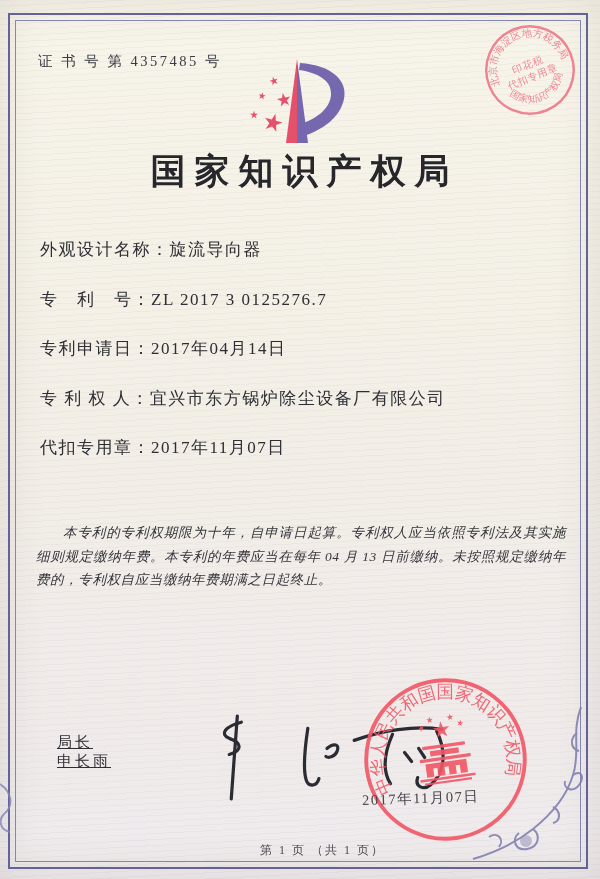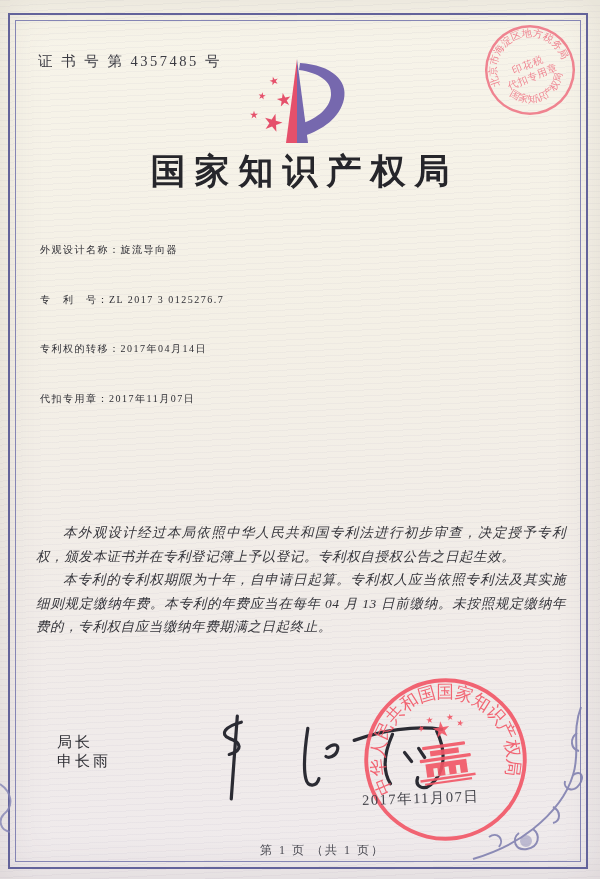--- a/index.html
+++ b/index.html
@@ -10,24 +10,24 @@
       repeating-linear-gradient(177deg, rgba(125,115,155,0.055) 0 1px, transparent 1px 6px),
       linear-gradient(180deg,#f7f4e9 0%,#f4f0e6 38%,#f1ece8 68%,#efeaec 100%);
     box-shadow:inset 0 0 45px rgba(90,80,70,0.13);
   }
   .frame-outer{position:absolute;top:13px;left:8px;right:12px;bottom:10px;border:2.5px solid #63639a;pointer-events:none;}
   .frame-inner{position:absolute;top:20px;left:15px;right:19px;bottom:17px;border:1px solid #8585b4;pointer-events:none;}
   .cert-no{position:absolute;left:38px;top:52px;font-size:14.5px;letter-spacing:2.5px;color:#3a3a42;}
   .logo{position:absolute;left:240px;top:54px;width:118px;height:94px;}
   .title{position:absolute;left:0;right:0;top:148px;text-align:center;font-size:35px;font-weight:600;letter-spacing:9px;text-indent:9px;color:#26262b;}
   .fields{position:absolute;left:40px;right:36px;top:240px;}
-  .field-row{height:49.6px;font-size:10px;letter-spacing:1.5px;color:#2e2e34;line-height:20px;}
+  .field-row{height:49.6px;font-size:17px;letter-spacing:1.5px;color:#2e2e34;line-height:20px;}
   .paras{position:absolute;left:36px;right:34px;top:521px;}
   .paras p{margin:0;text-indent:2em;font-size:13.5px;line-height:23.5px;letter-spacing:0.6px;color:#35353b;text-align:justify;font-style:italic;}
-  .signoff{position:absolute;left:57px;top:733px;font-size:15px;letter-spacing:3px;color:#2e2e34;}
+  .signoff{position:absolute;left:57px;top:733px;font-size:15px;letter-spacing:3px;color:#2e2e34;text-decoration:underline;}
   .signoff .name{}
   .signature{position:absolute;left:195px;top:710px;width:272px;height:96px;}
   .seal{position:absolute;left:358px;top:672px;width:175px;height:175px;opacity:0.9;transform:rotate(-8deg);}
   .seal-date{position:absolute;left:362px;top:789px;font-size:14.5px;letter-spacing:1.5px;color:#44444b;transform:rotate(-2deg);z-index:4;}
   .footer{position:absolute;left:0;right:0;bottom:20px;text-align:center;font-size:12px;letter-spacing:2px;color:#4a4a52;margin-left:45px;}
   .tax-stamp{position:absolute;left:482px;top:22px;width:96px;height:96px;transform:rotate(-22deg);opacity:0.88;z-index:3;}
   .corner-ornament{position:absolute;right:13px;bottom:11px;width:118px;height:165px;opacity:0.85;}
   .edge-flourish{position:absolute;left:-2px;top:780px;width:30px;height:56px;opacity:0.8;}
 </style>
 </head>
@@ -77,29 +77,31 @@
   <div class="title">国家知识产权局</div>
 
   <div class="fields">
     <div class="field-row">
       <span>外观设计名称：</span><span>旋流导向器</span>
     </div>
     <div class="field-row">
       <span>专　利　号：</span><span>ZL 2017 3 0125276.7</span>
     </div>
     <div class="field-row">
-      <span>专利权的转移：</span><span>2017年04月14日</span>
+      <span>专利申请日：</span><span>2017年04月14日</span>
+    </div>
+    <div class="field-row">
+      <span>专 利 权 人：</span><span>宜兴市东方锅炉除尘设备厂有限公司</span>
     </div>
     <div class="field-row">
       <span>代扣专用章：</span><span>2017年11月07日</span>
     </div>
   </div>
 
   <div class="paras">
-    <p>本外观设计经过本局依照中华人民共和国专利法进行初步审查，决定授予专利权，颁发本证书并在专利登记簿上予以登记。专利权自授权公告之日起生效。</p>
     <p>本专利的专利权期限为十年，自申请日起算。专利权人应当依照专利法及其实施细则规定缴纳年费。本专利的年费应当在每年 04 月 13 日前缴纳。未按照规定缴纳年费的，专利权自应当缴纳年费期满之日起终止。</p>
   </div>
 
   <div class="signoff">
     <div>局长</div>
     <div class="name">申长雨</div>
   </div>
 
   <svg class="signature" viewBox="0 0 270 95">
     <g fill="none" stroke="#2b2b33" stroke-width="3.2" stroke-linecap="round">

